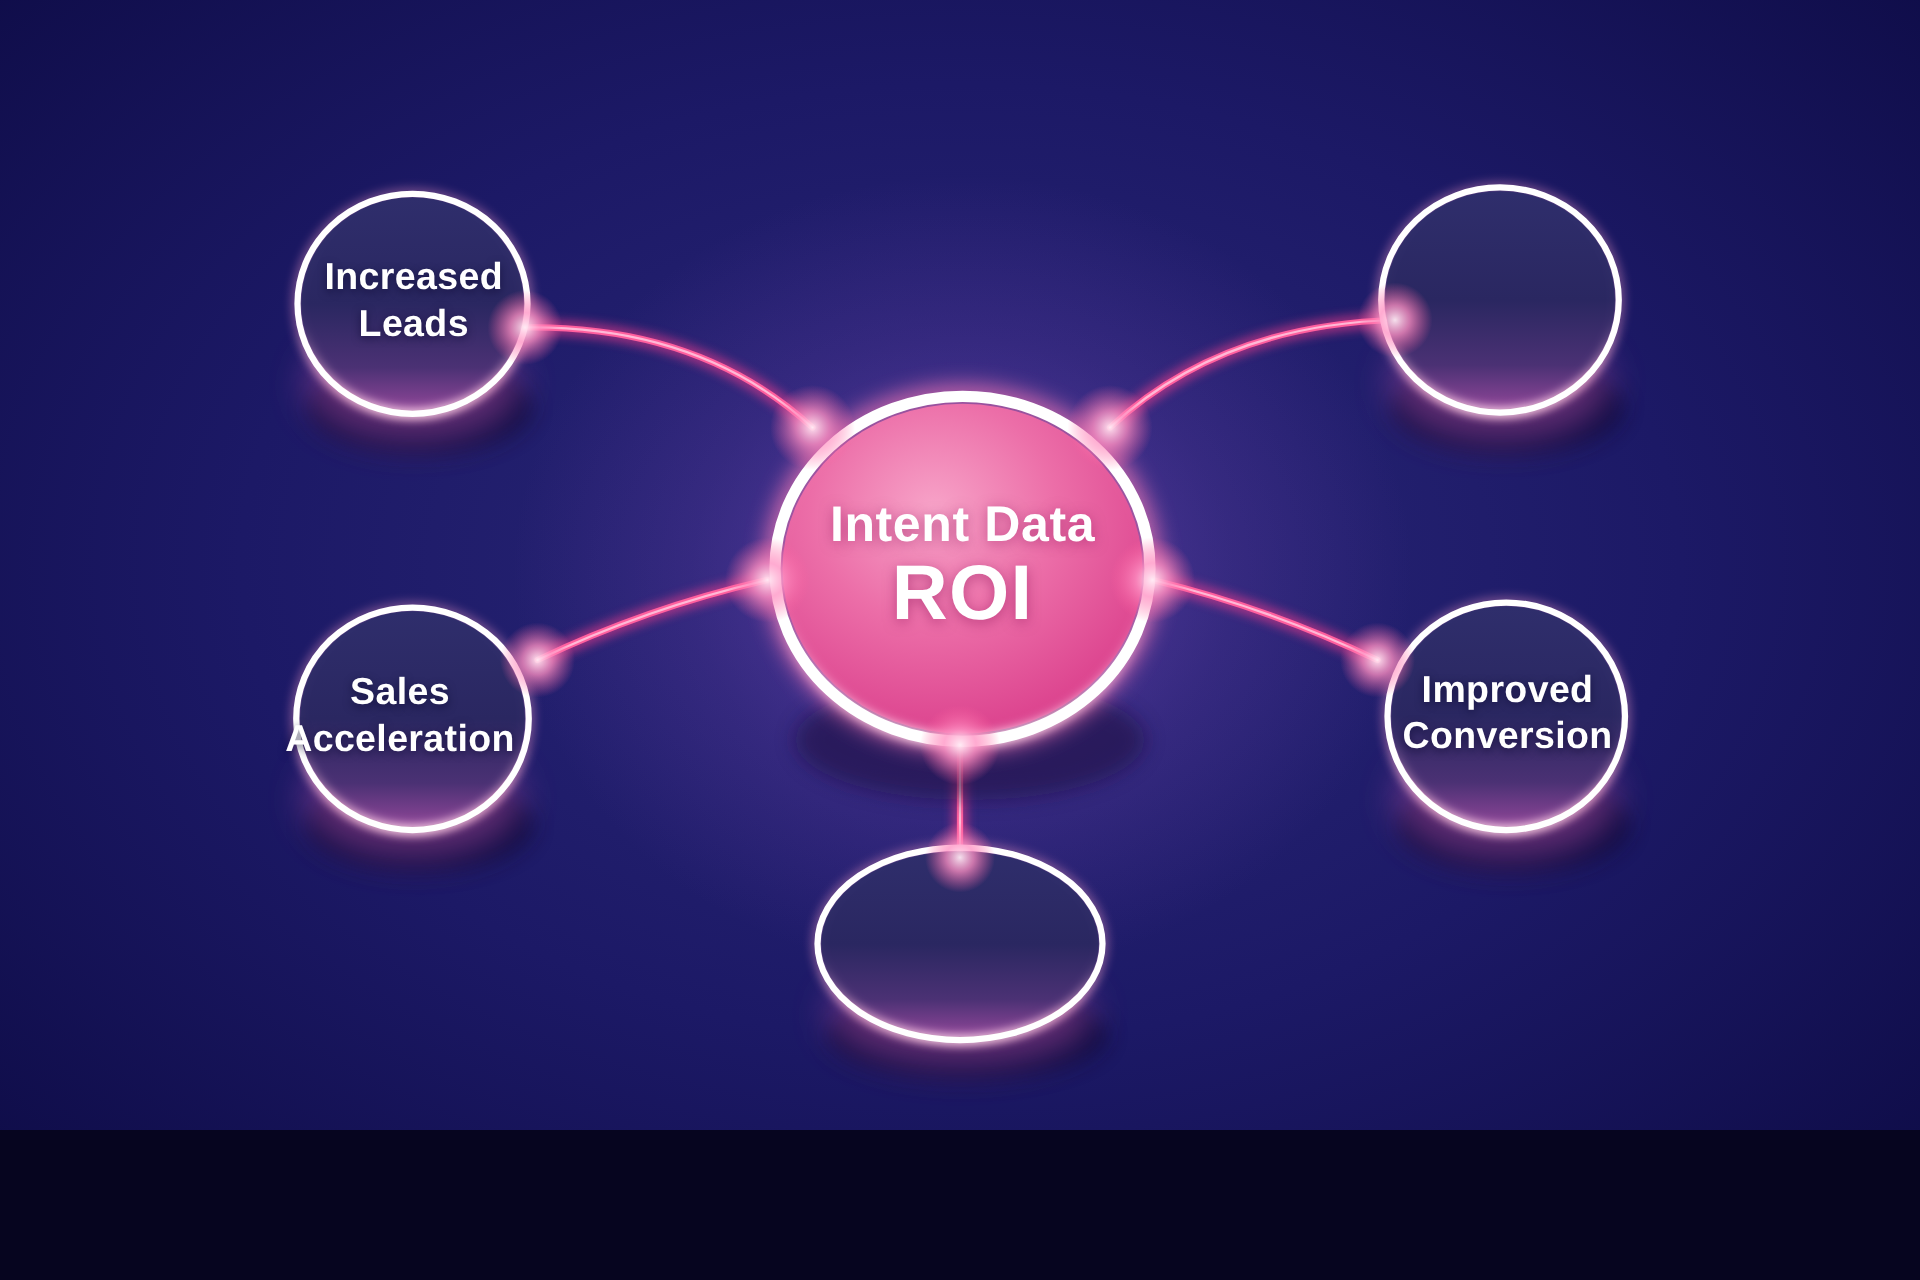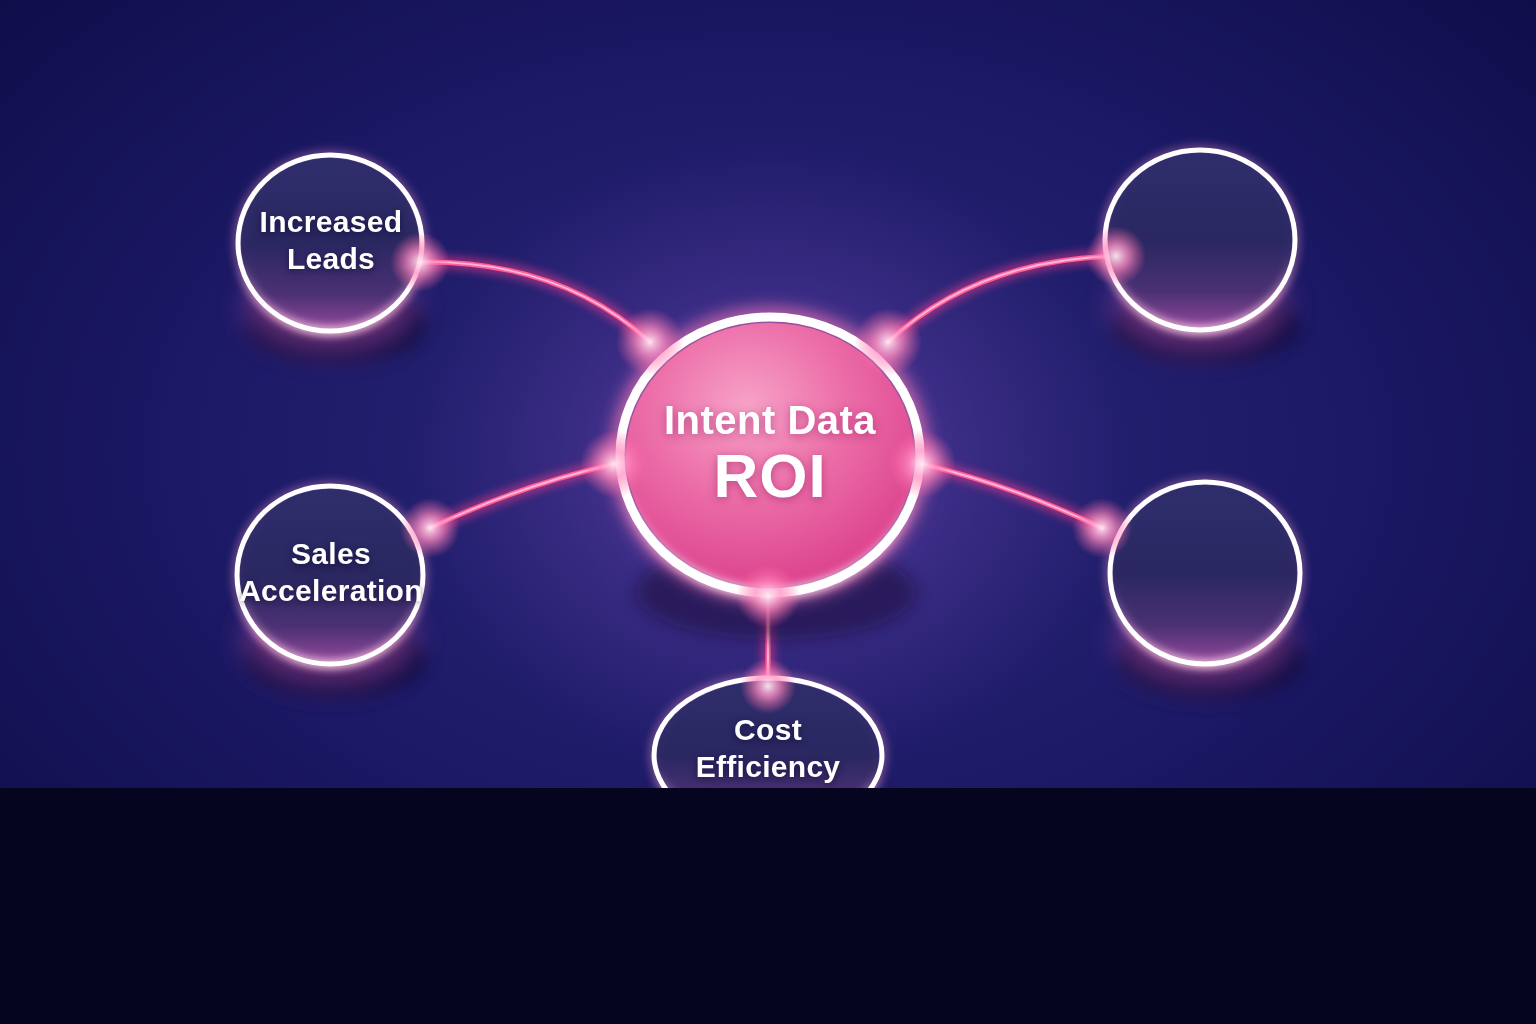--- a/index.html
+++ b/index.html
@@ -1,17 +1,17 @@
 <!DOCTYPE html>
 <html><head>
 <meta charset="utf-8">
 <style>
   html,body{margin:0;padding:0;background:#06051f;}
   .stage{
-    position:relative;width:1536px;height:788px;overflow:hidden;
+    position:relative;width:1536px;height:904px;overflow:hidden;
     font-family:"Liberation Sans", sans-serif;
   }
   .stage svg{position:absolute;inset:0;display:block;}
   .label{
     position:absolute;transform:translate(-50%,-50%);
     text-align:center;color:#fff;font-weight:700;
     white-space:pre-line;line-height:1.22;letter-spacing:.3px;
     text-shadow:0 2px 7px rgba(8,4,40,.55);
     pointer-events:none;
   }
@@ -165,23 +165,23 @@
     <circle cx="614" cy="464" r="34" fill="url(#blob)"></circle>
     <circle cx="1102" cy="528" r="30" fill="url(#blob)"></circle>
     <circle cx="922" cy="464" r="34" fill="url(#blob)"></circle>
     <circle cx="768" cy="596" r="32" fill="url(#blob)"></circle>
     <circle cx="768" cy="686" r="28" fill="url(#blob)"></circle>
   </g>
 </svg>
 
   <div class="label node-label" style="left:331px;top:241px;">Increased
 Leads</div>
-  <div class="label node-label" style="left:331px;top:573px;">Sales
+  <div class="label node-label" style="left:320px;top:573px;">Sales
 Acceleration</div>
-  <div class="label node-label" style="left:768px;top:749px;">Cost
-Efficiency</div>
+  <div class="label node-label" style="left:1206px;top:571px;">Improved
+Conversion</div>
 
   <div class="center-label">
     <div class="center-line1">Intent Data</div>
     <div class="center-line2">ROI</div>
   </div>
 
 </div>
 
 </body></html>

